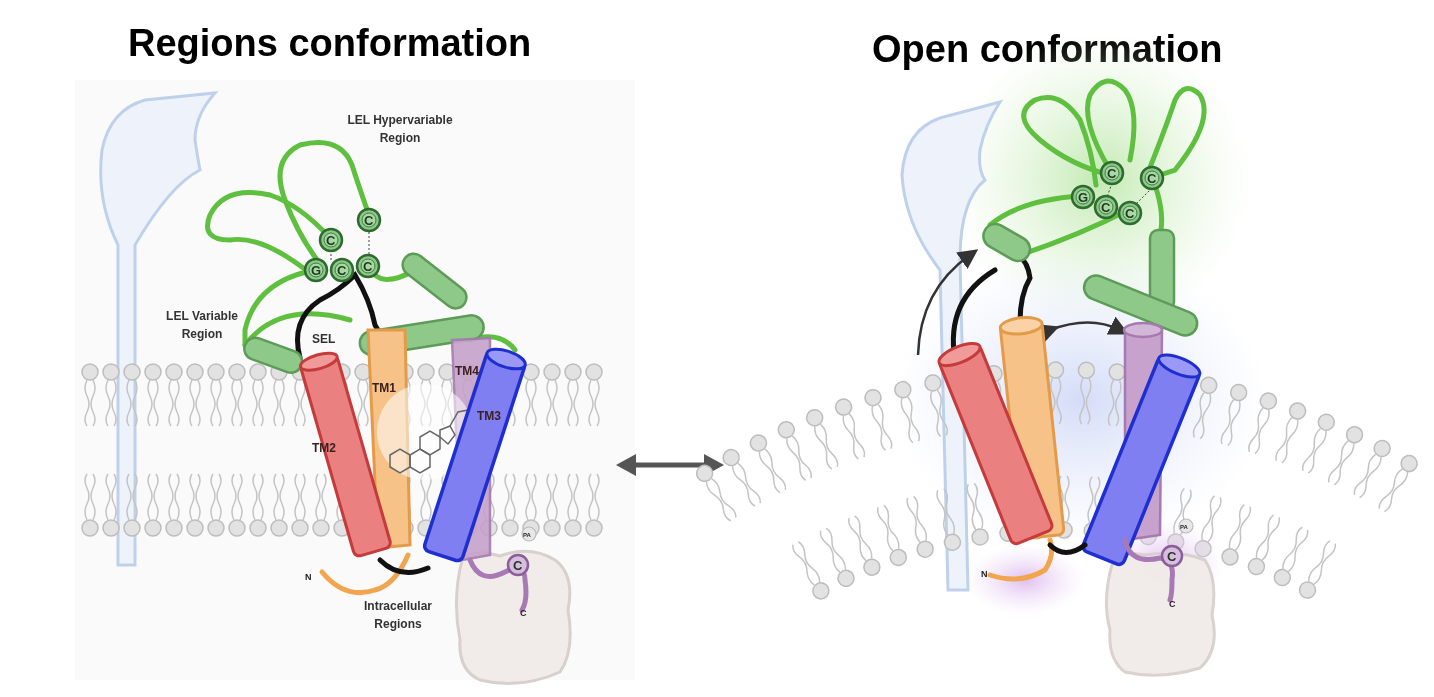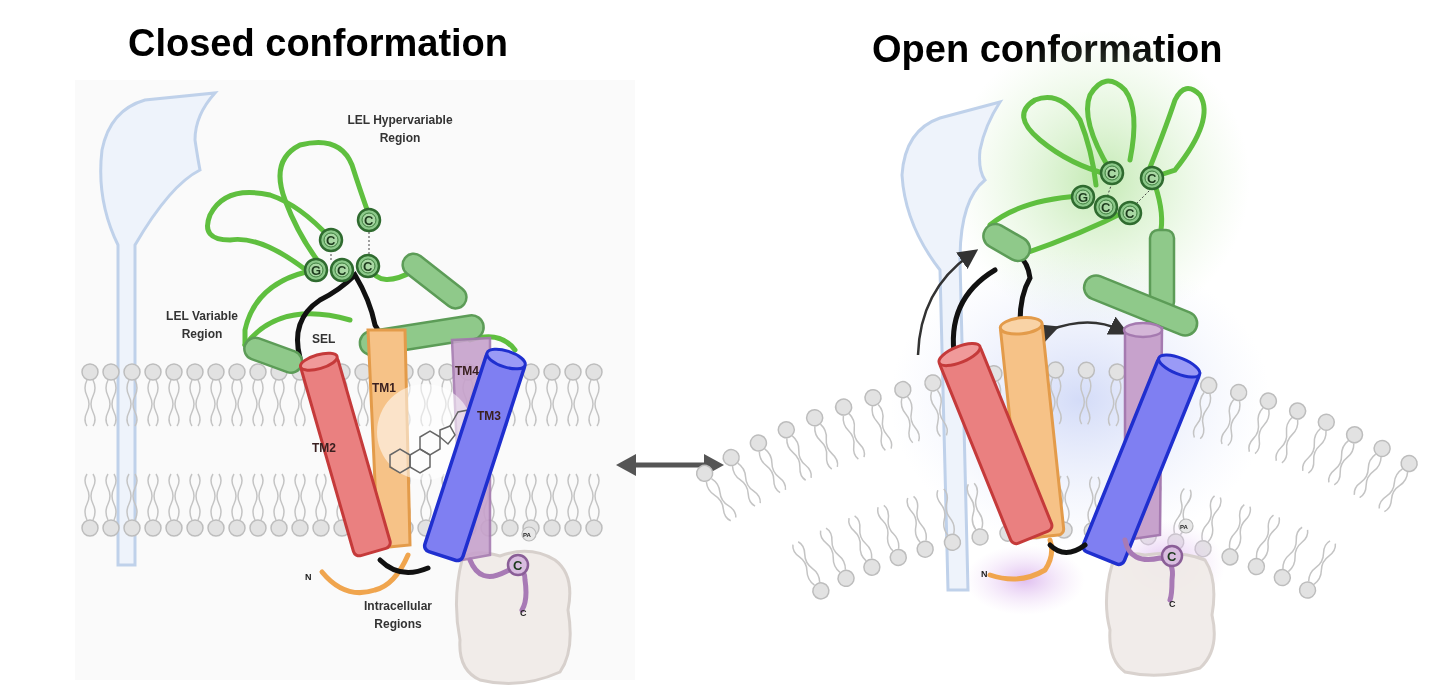--- a/index.html
+++ b/index.html
@@ -11,21 +11,21 @@
   #title-open { left: 872px; top: 28px; }
   svg { position: absolute; left: 0; top: 0; }
   .lbl { font-family: "Liberation Sans", sans-serif; font-weight: bold; font-size: 12px; fill: #333; }
   .tm { font-family: "Liberation Sans", sans-serif; font-weight: bold; font-size: 12px; fill: #3a2020; }
   .cys { font-family: "Liberation Sans", sans-serif; font-weight: bold; font-size: 13px; fill: #1d3a1d; }
   .small { font-family: "Liberation Sans", sans-serif; font-weight: bold; font-size: 9px; fill: #222; }
 </style>
 </head>
 <body>
 
-<div class="title" id="title-closed">Closed conformation</div>
+<div class="title" id="title-closed">Regions conformation</div>
 <div class="title" id="title-open">Open conformation</div>
 
 <svg width="1434" height="697" viewBox="0 0 1434 697">
   <defs>
     <radialGradient id="greenGlow" cx="50%" cy="50%" r="50%">
       <stop offset="0%" stop-color="#b9e6a6" stop-opacity="0.85"></stop>
       <stop offset="100%" stop-color="#d8f2cc" stop-opacity="0"></stop>
     </radialGradient>
     <radialGradient id="blueGlow" cx="50%" cy="50%" r="50%">
       <stop offset="0%" stop-color="#c9d3f6" stop-opacity="0.8"></stop>

